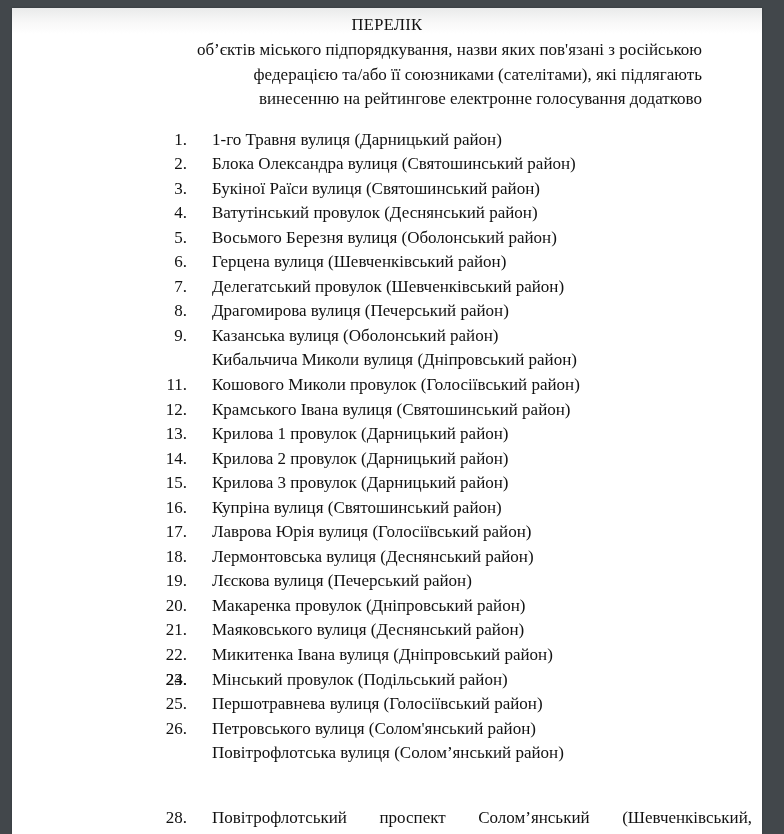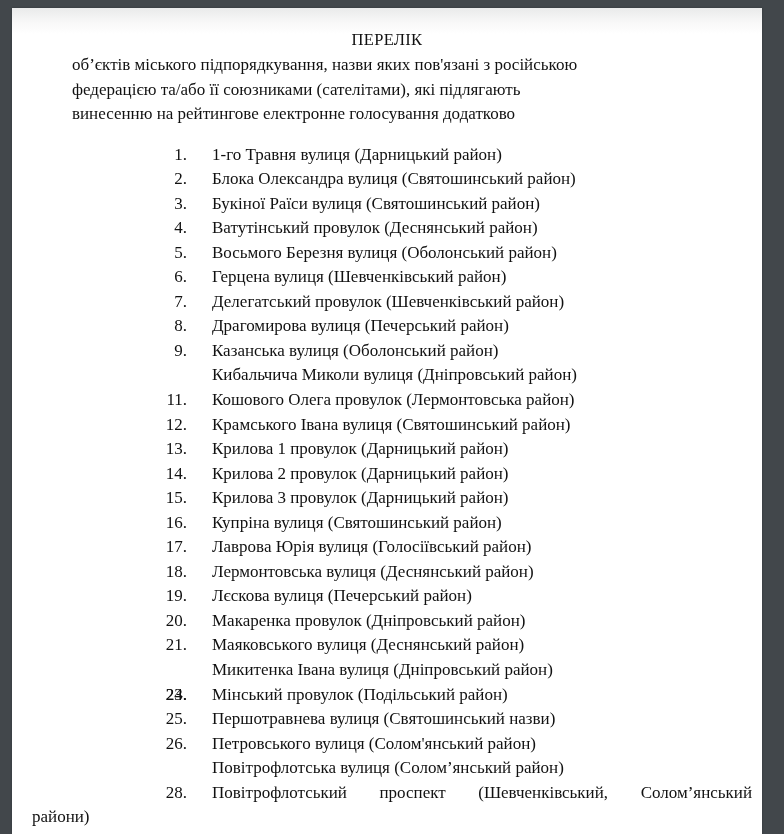--- a/index.html
+++ b/index.html
@@ -47,36 +47,36 @@
 
   #doc-body {
     position: relative;
     padding: 0;
     color: #111111;
   }
 
   
   #title-block {
     margin: 0;
-    padding-top: 19px;
+    padding-top: 4px;
     text-align: center;
     font-family: Liberation Serif, serif;
   }
   .title-main {
     font-size: 16.5px;
     letter-spacing: 0.3px;
     line-height: 26px;
     margin: 0;
   }
   .title-sub {
     font-size: 17px;
     line-height: 24.5px;
     margin: 0 auto;
     width: 630px;
-    text-align: left;
+    text-align: right;
   }
   .title-sub-line {
     display: block;
     white-space: nowrap;
   }
 
   
   #street-list {
     margin: 0;
     padding: 0;
@@ -112,20 +112,21 @@
     text-align-last: left;
     width: 540px;
   }
   .list-row.justified .item-text .just-line {
     display: block;
   }
   .list-row.justified .item-text .just-line.first {
     display: flex;
     justify-content: space-between;
     width: 540px;
+    margin-top: 40px;
   }
   .list-row.justified .cont-line {
     display: block;
     margin-left: -90px;
     margin-top: 0px;
   }
 </style>
 </head>
 <body>
 
@@ -199,21 +200,21 @@
             </span>
           </li>
         <li class="list-row">
             <span class="row-inner">
               <span class="item-text">Кибальчича Миколи вулиця (Дніпровський район)</span>
             </span>
           </li>
         <li class="list-row">
             <span class="row-inner">
               <span class="item-num">11.</span>
-              <span class="item-text">Кошового Олега провулок (Лермонтовська район)</span>
+              <span class="item-text">Кошового Миколи провулок (Голосіївський район)</span>
             </span>
           </li>
         <li class="list-row">
             <span class="row-inner">
               <span class="item-num">12.</span>
               <span class="item-text">Крамського Івана вулиця (Святошинський район)</span>
             </span>
           </li>
         <li class="list-row">
             <span class="row-inner">
@@ -264,38 +265,39 @@
             </span>
           </li>
         <li class="list-row">
             <span class="row-inner">
               <span class="item-num">21.</span>
               <span class="item-text">Маяковського вулиця (Деснянський район)</span>
             </span>
           </li>
         <li class="list-row">
             <span class="row-inner">
+              <span class="item-num">22.</span>
               <span class="item-text">Микитенка Івана вулиця (Дніпровський район)</span>
             </span>
           </li>
         <li class="list-row">
             <span class="row-inner">
               <span class="item-num">23.</span>
             </span>
           </li>
         <li class="list-row">
             <span class="row-inner">
               <span class="item-num">24.</span>
               <span class="item-text">Мінський провулок (Подільський район)</span>
             </span>
           </li>
         <li class="list-row">
             <span class="row-inner">
               <span class="item-num">25.</span>
-              <span class="item-text">Першотравнева вулиця (Святошинський назви)</span>
+              <span class="item-text">Першотравнева вулиця (Голосіївський район)</span>
             </span>
           </li>
         <li class="list-row">
             <span class="row-inner">
               <span class="item-num">26.</span>
               <span class="item-text">Петровського вулиця (Солом'янський район)</span>
             </span>
           </li>
         <li class="list-row">
             <span class="row-inner">
@@ -303,22 +305,22 @@
             </span>
           </li>
 
         <li class="list-row justified">
           <span class="row-inner">
             <span class="item-num">28.</span>
             <span class="item-text">
               <span class="just-line first">
                 <span>Повітрофлотський</span>
                 <span>проспект</span>
+                <span>Солом’янський</span>
                 <span>(Шевченківський,</span>
-                <span>Солом’янський</span>
               </span>
             </span>
             <span class="cont-line">райони)</span>
           </span>
         </li>
 
       </ol>
 
     </div>
   </div>

